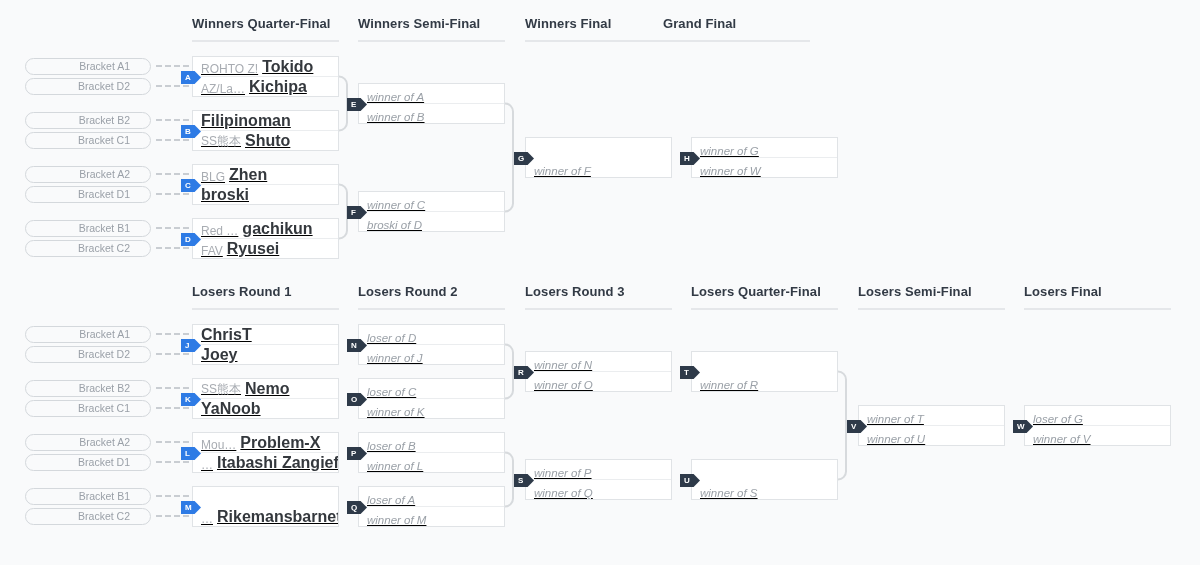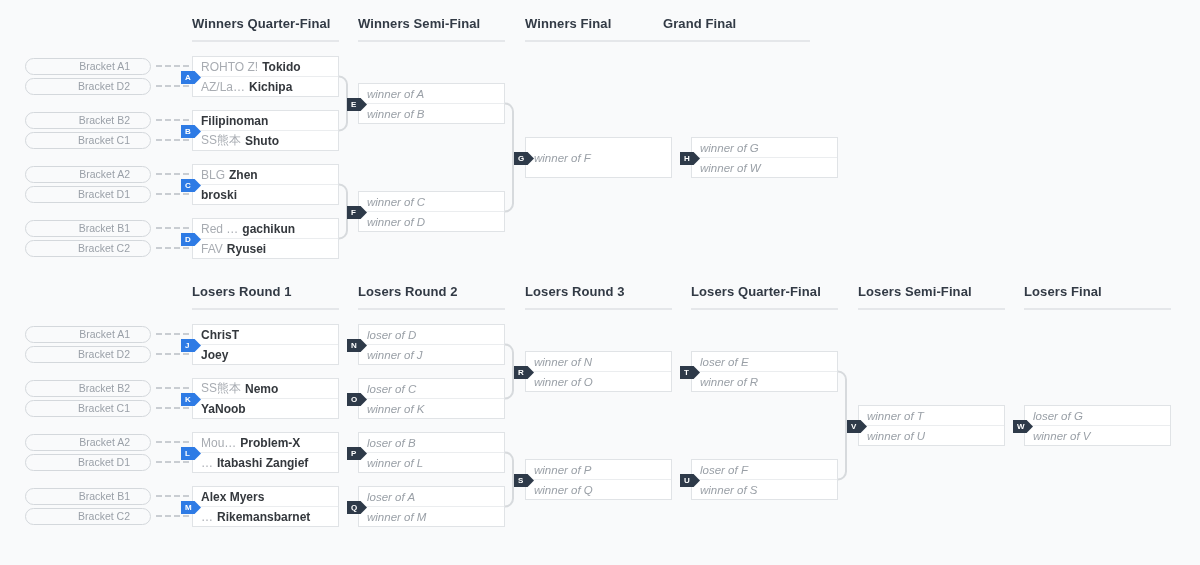--- a/index.html
+++ b/index.html
@@ -30,27 +30,27 @@
     position:absolute;left:156px;width:33px;height:0;
     border-top:2px dashed #c9cdd2;z-index:2;
   }
 
   .match{
     position:absolute;width:147px;height:41px;box-sizing:border-box;
     background:#ffffff;border:1px solid #e0e3e6;z-index:3;
     display:flex;flex-direction:column;
   }
   .match .slot{
-    flex:1;display:flex;align-items:center;
-    padding-left:8px;overflow:hidden;white-space:nowrap;
+    flex:1;display:flex;align-items:flex-end;
+    padding-left:8px;overflow:hidden;white-space:nowrap;text-decoration:underline;
   }
   .match .slot + .slot{border-top:1px solid #ebedef;}
   .team{color:#a8acb2;font-weight:400;font-size:12px;margin-right:4px;}
   .team:empty{display:none;}
-  .player{color:#34383d;font-weight:700;font-size:12px;}
+  .player{color:#34383d;font-weight:700;font-size:16px;}
   .ph{color:#9aa0a7;font-style:italic;font-size:11.5px;}
 
   .badge{
     position:absolute;left:-12px;top:14px;width:20px;height:13px;
     clip-path:polygon(0 0,68% 0,100% 50%,68% 100%,0 100%);
     display:flex;align-items:center;justify-content:flex-start;
     padding-left:4px;box-sizing:border-box;z-index:4;
   }
   .badge span{color:#fff;font-size:8px;font-weight:700;line-height:1;}
   .badge.blue{background:#2e7be5;}
@@ -209,21 +209,21 @@
       </div>
   </div>
   <div class="match" style="left:358px;top:191px">
     <div class="badge dark">
         <span>F</span>
       </div>
     <div class="slot">
         <span class="ph">winner of C</span>
       </div>
     <div class="slot">
-        <span class="ph">winner of D</span>
+        <span class="ph">broski of D</span>
       </div>
   </div>
 
   <div class="match" style="left:525px;top:137px">
     <div class="badge dark">
         <span>G</span>
       </div>
     <div class="slot">
         <span class="ph">winner of F</span>
       </div>
@@ -275,23 +275,20 @@
     <div class="slot">
         <span class="team">…</span>
         <span class="player">Itabashi Zangief</span>
       </div>
   </div>
   <div class="match" style="left:192px;top:486px">
     <div class="badge blue">
         <span>M</span>
       </div>
     <div class="slot">
-        <span class="player">Alex Myers</span>
-      </div>
-    <div class="slot">
         <span class="team">…</span>
         <span class="player">Rikemansbarnet</span>
       </div>
   </div>
 
   <div class="match" style="left:358px;top:324px">
     <div class="badge dark">
         <span>N</span>
       </div>
     <div class="slot">
@@ -356,34 +353,28 @@
     <div class="slot">
         <span class="ph">winner of Q</span>
       </div>
   </div>
 
   <div class="match" style="left:691px;top:351px">
     <div class="badge dark">
         <span>T</span>
       </div>
     <div class="slot">
-        <span class="ph">loser of E</span>
-      </div>
-    <div class="slot">
         <span class="ph">winner of R</span>
       </div>
   </div>
   <div class="match" style="left:691px;top:459px">
     <div class="badge dark">
         <span>U</span>
       </div>
     <div class="slot">
-        <span class="ph">loser of F</span>
-      </div>
-    <div class="slot">
         <span class="ph">winner of S</span>
       </div>
   </div>
 
   <div class="match" style="left:858px;top:405px">
     <div class="badge dark">
         <span>V</span>
       </div>
     <div class="slot">
         <span class="ph">winner of T</span>

